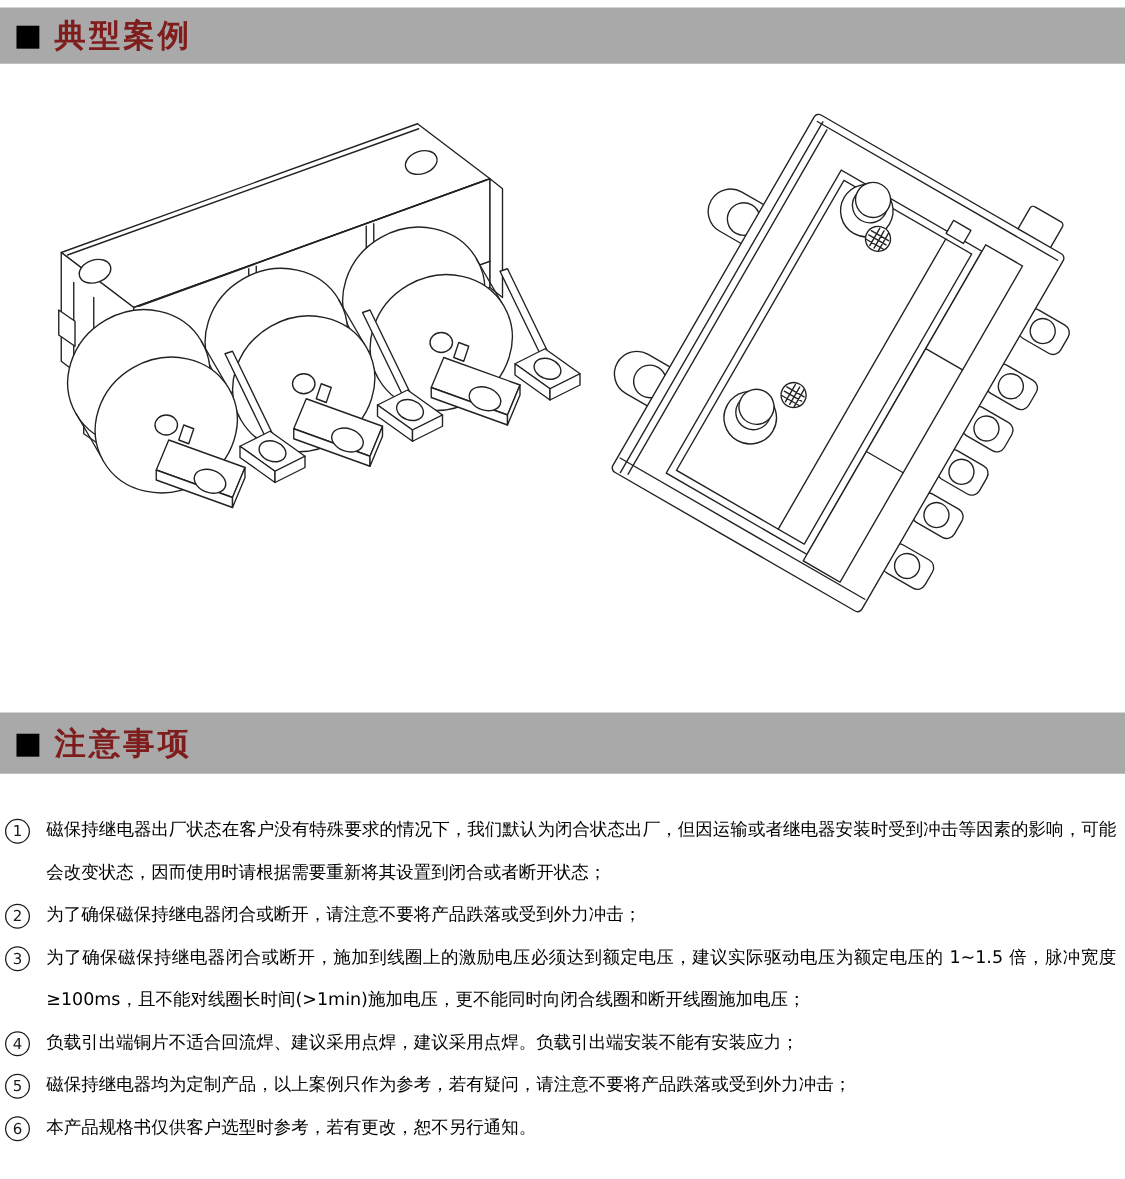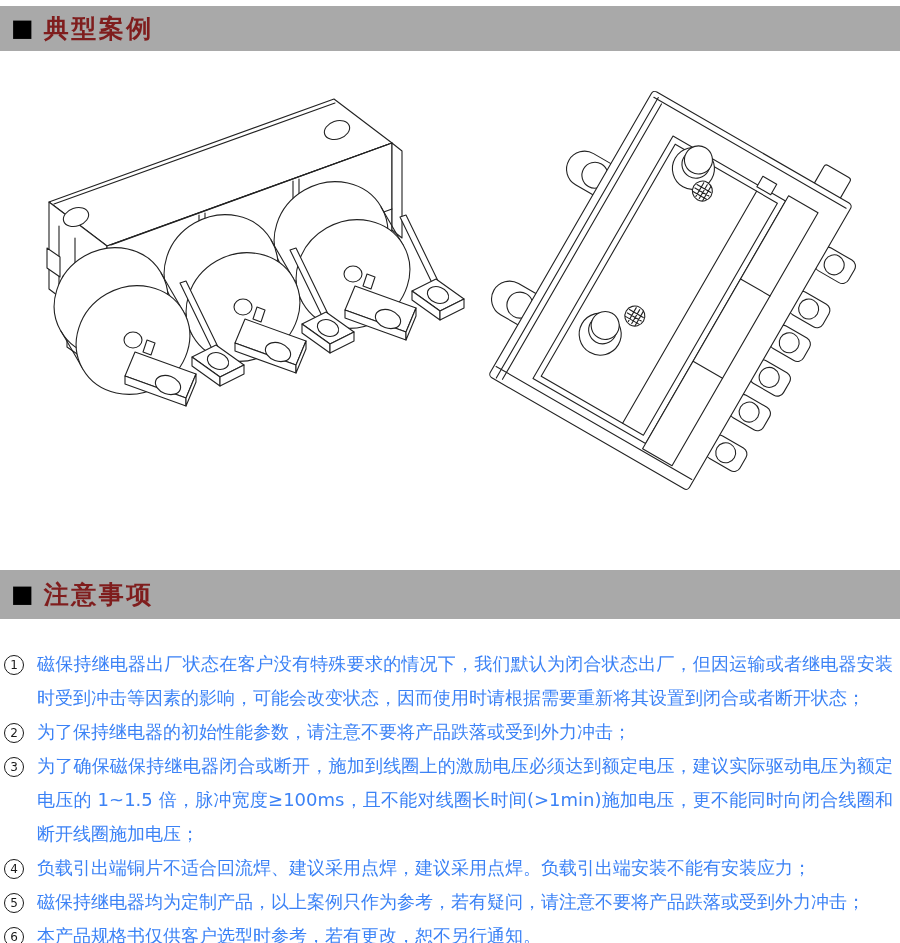--- a/index.html
+++ b/index.html
@@ -15,21 +15,21 @@
   .drawing{position:absolute;}
   #drawing-left{left:45px;top:90px;}
   #drawing-right{left:488px;top:88px;}
   svg .ln{fill:none;stroke:#222222;stroke-width:1.1;stroke-linejoin:round;stroke-linecap:round;}
   svg .fw{fill:#ffffff;stroke:#222222;stroke-width:1.1;stroke-linejoin:round;}
 
   .notes{position:absolute;top:647px;left:4px;right:7px;list-style:none;margin:0;padding:0;}
   .note{display:flex;align-items:flex-start;}
   .note-num{flex:none;width:18px;height:18px;border:1px solid #1a1a1a;border-radius:50%;display:flex;align-items:center;justify-content:center;font-size:12px;color:#1a1a1a;margin-top:8px;}
   .note-num i{font-style:normal;}
-  .note-text{flex:1;margin:0 0 0 13px;font-size:18px;line-height:34px;color:#3b82f6;text-align:justify;}
+  .note-text{flex:1;margin:0 0 0 13px;font-size:14px;line-height:34px;color:#000000;text-align:justify;}
 </style>
 </head>
 <body>
 
 <div class="page">
 
   <header class="bar bar1">
     <span class="bar-sq">■</span>
     <span class="bar-title">典型案例</span>
   </header>
@@ -178,21 +178,21 @@
     <li class="note">
       <span class="note-num">
           <i>1</i>
         </span>
       <p class="note-text">磁保持继电器出厂状态在客户没有特殊要求的情况下，我们默认为闭合状态出厂，但因运输或者继电器安装时受到冲击等因素的影响，可能会改变状态，因而使用时请根据需要重新将其设置到闭合或者断开状态；</p>
     </li>
     <li class="note">
       <span class="note-num">
           <i>2</i>
         </span>
-      <p class="note-text">为了保持继电器的初始性能参数，请注意不要将产品跌落或受到外力冲击；</p>
+      <p class="note-text">为了确保磁保持继电器闭合或断开，请注意不要将产品跌落或受到外力冲击；</p>
     </li>
     <li class="note">
       <span class="note-num">
           <i>3</i>
         </span>
       <p class="note-text">为了确保磁保持继电器闭合或断开，施加到线圈上的激励电压必须达到额定电压，建议实际驱动电压为额定电压的 1~1.5 倍，脉冲宽度≥100ms，且不能对线圈长时间(&gt;1min)施加电压，更不能同时向闭合线圈和断开线圈施加电压；</p>
     </li>
     <li class="note">
       <span class="note-num">
           <i>4</i>

